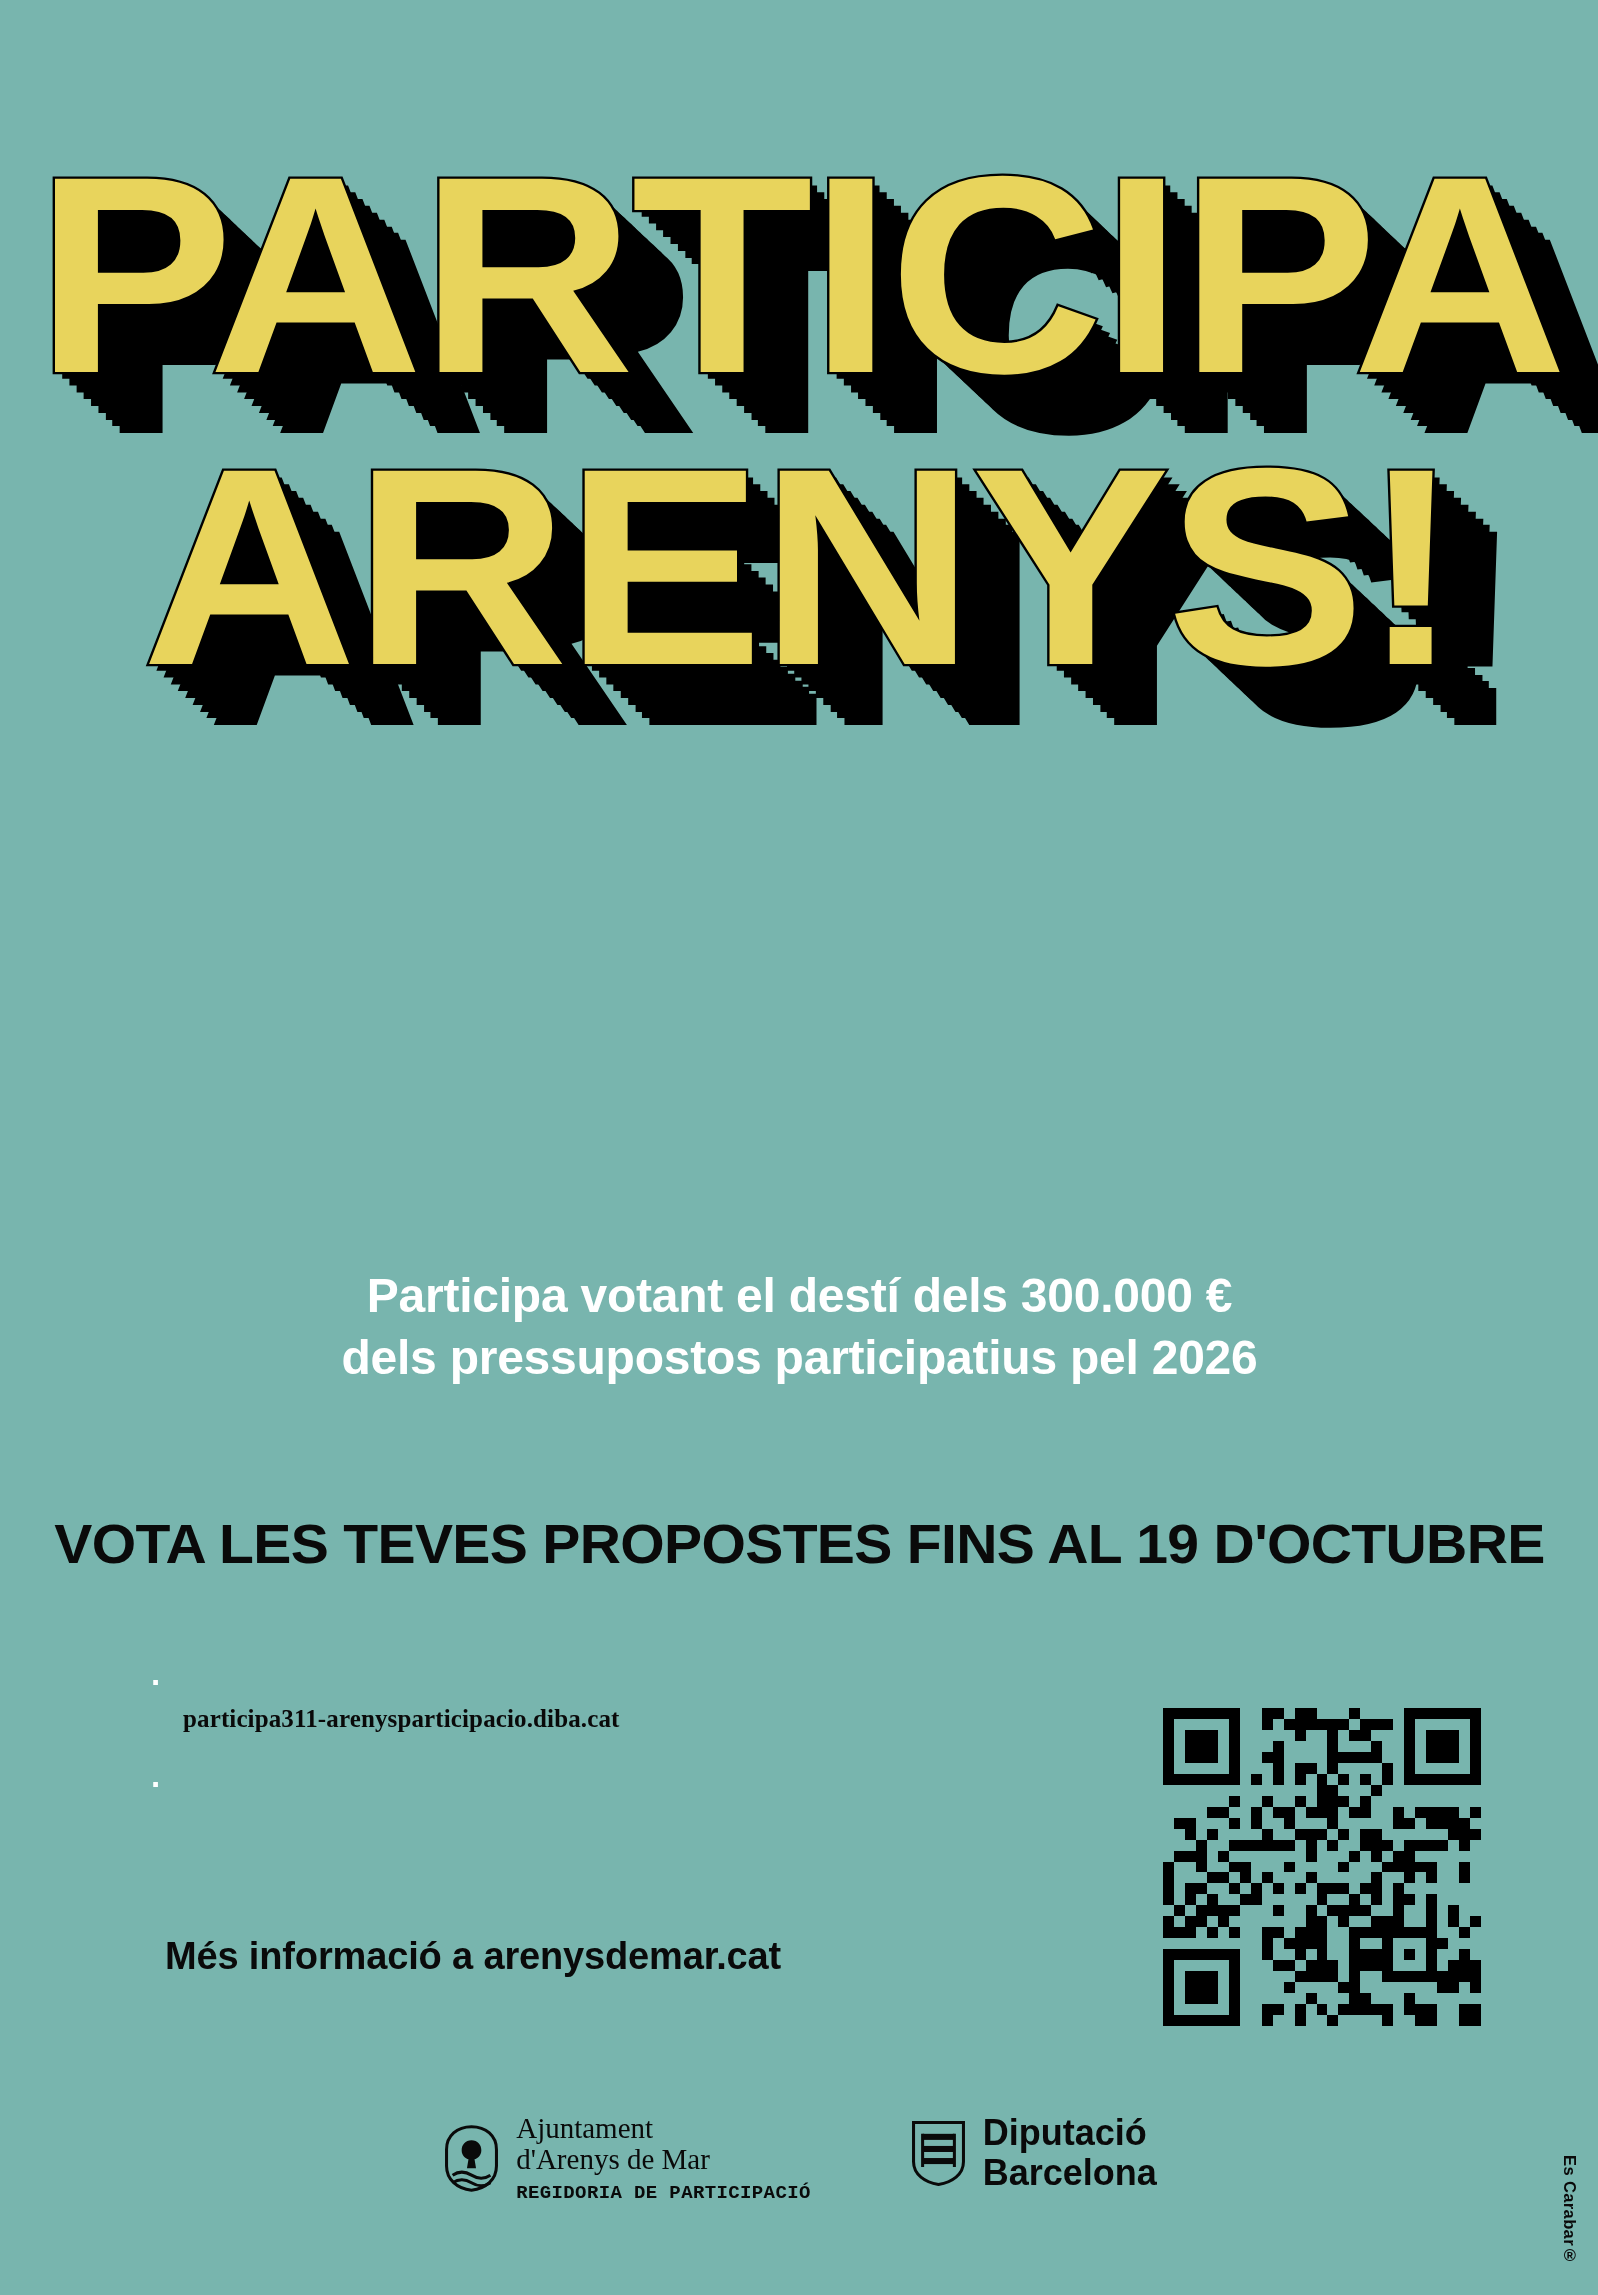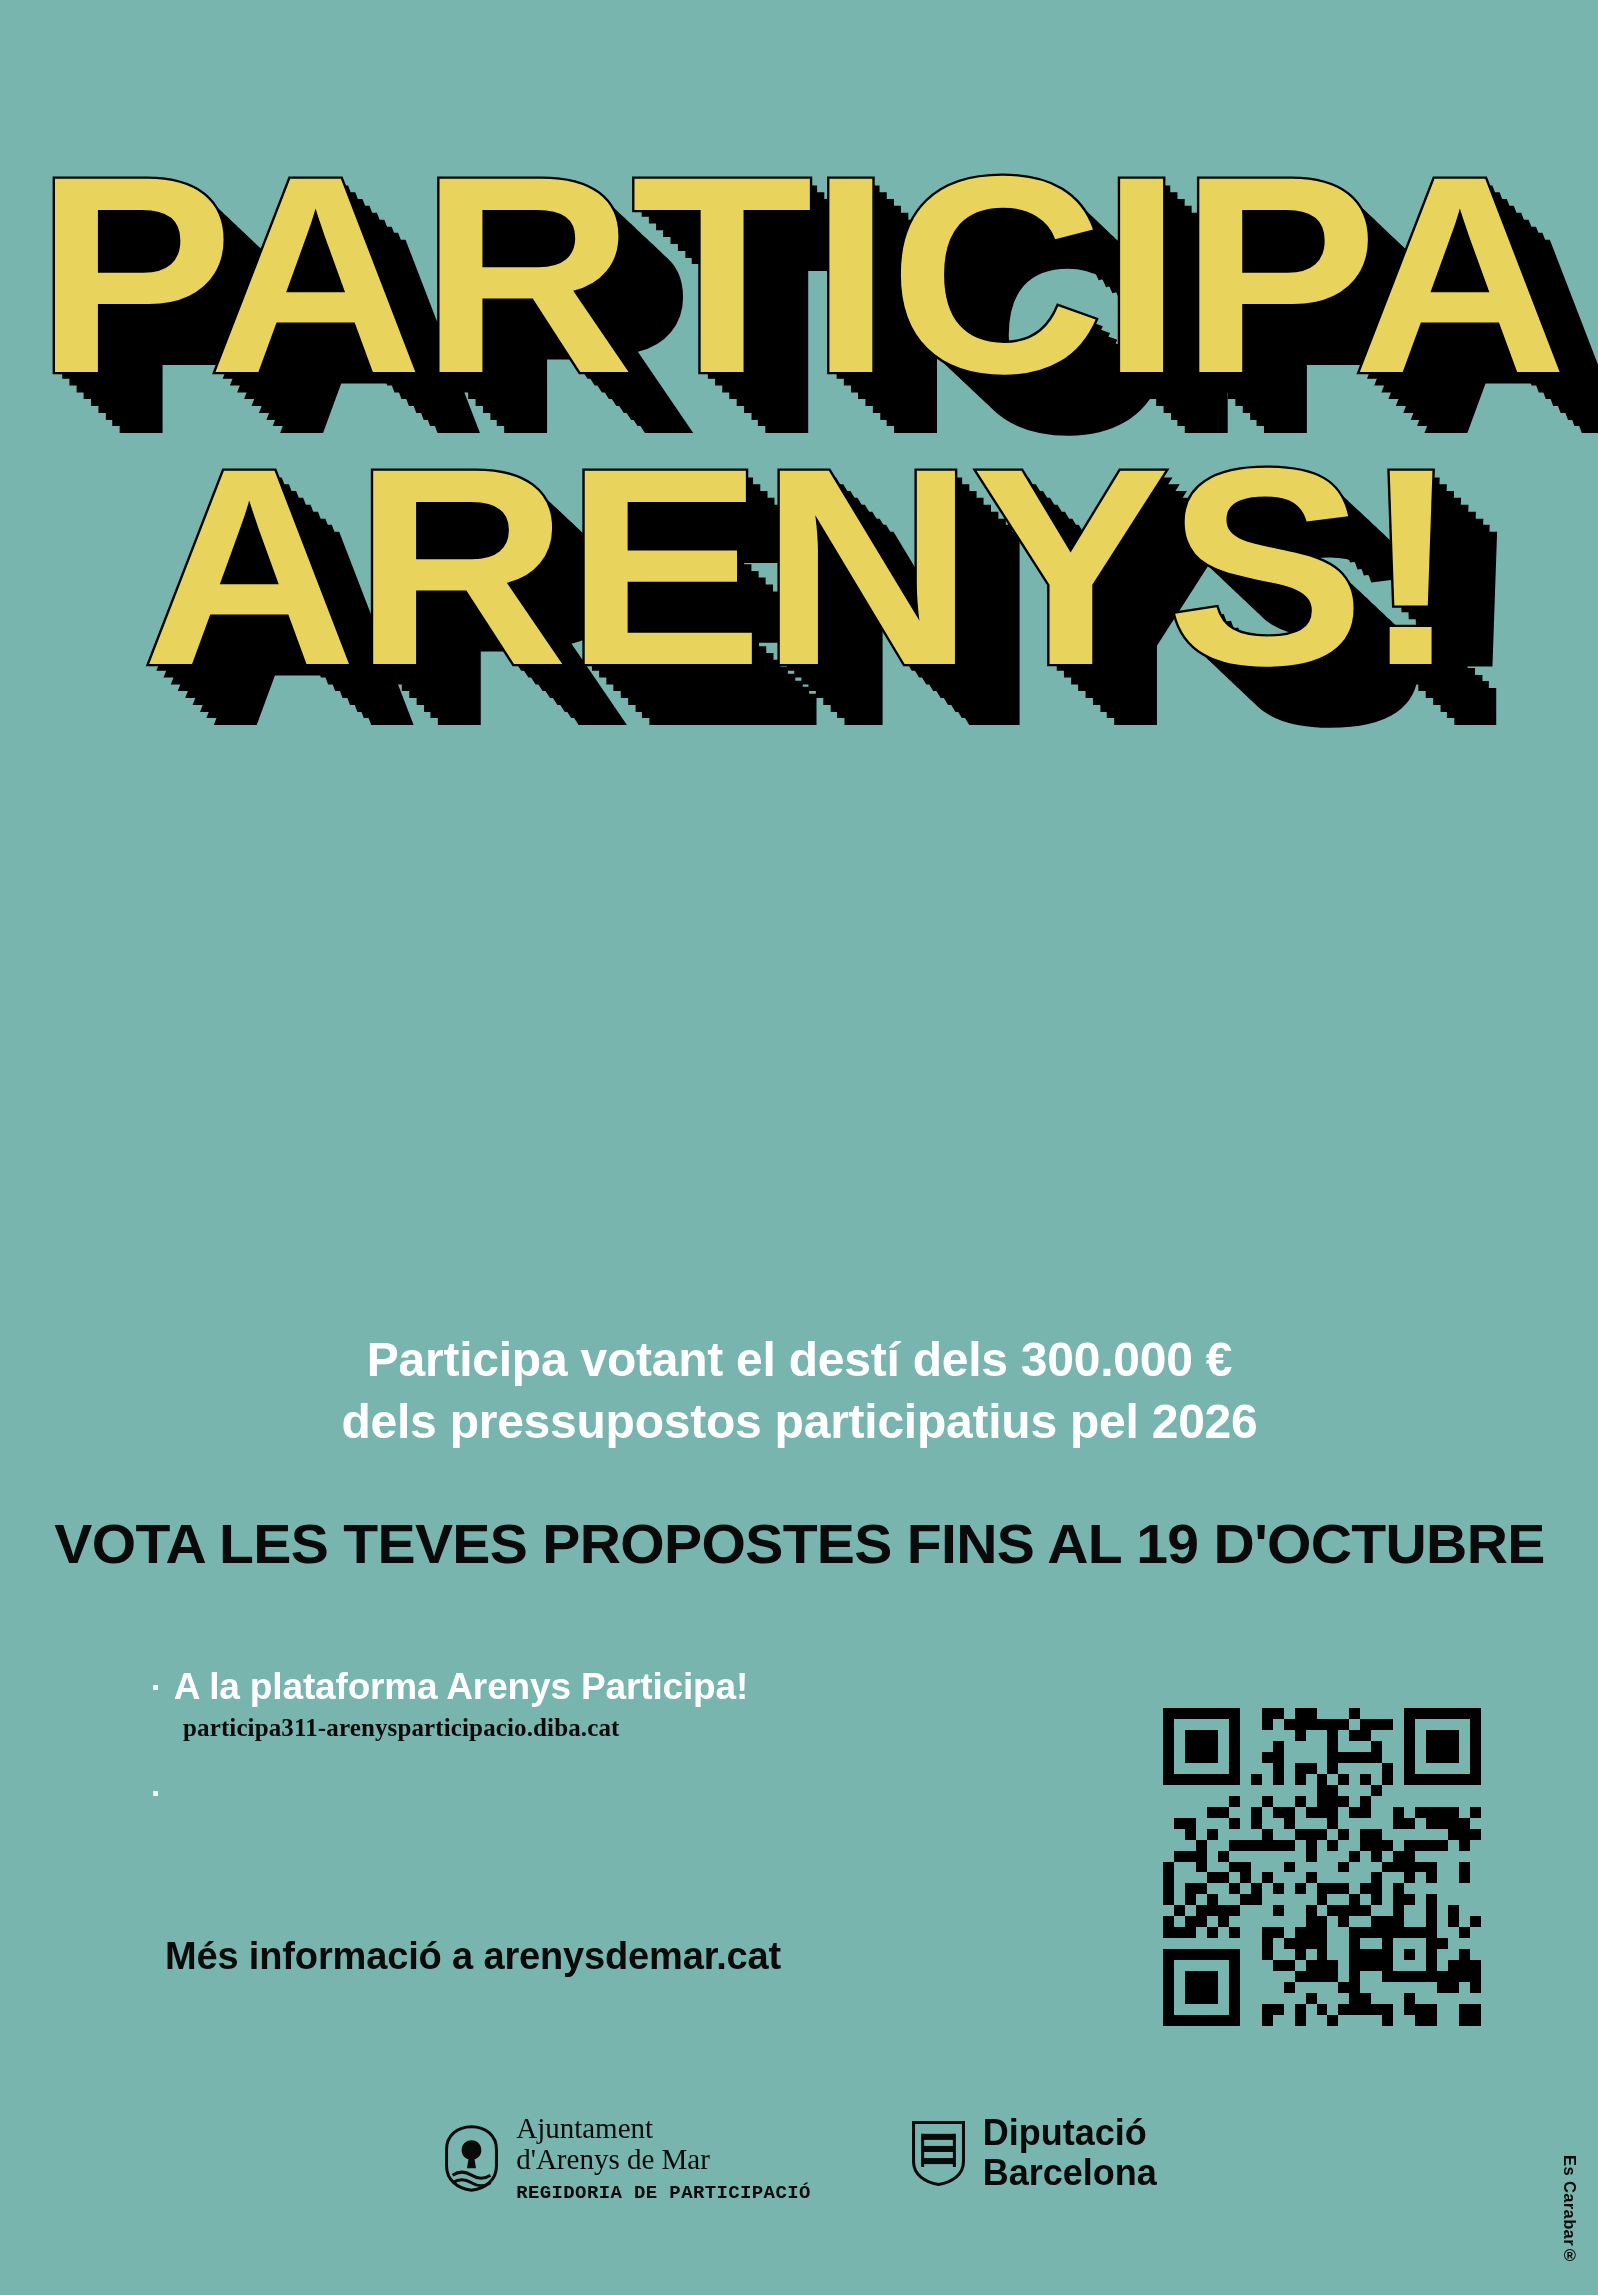--- a/index.html
+++ b/index.html
@@ -48,21 +48,21 @@
       48px 48px 0 #000, 54px 54px 0 #000, 61px 61px 0 #000;
   }
   .hl-1 { font-size: 281px; }
   .hl-2 { font-size: 281px; margin-top: 56px; }
 
   
   .subtitle {
     position: absolute;
     left: 91px;
     right: 91px;
-    top: 1285px;
+    top: 1221px;
     text-align: center;
     color: #ffffff;
     font-weight: 700;
     font-size: 48px;
     line-height: 1.30;
     letter-spacing: -0.005em;
   }
 
   
   .deadline {
@@ -213,21 +213,20 @@
   <div class="subtitle">
     <div>Participa votant el destí dels 300.000 €</div>
     <div>dels pressupostos participatius pel 2026</div>
   </div>
 
   <div class="deadline">VOTA LES TEVES PROPOSTES FINS AL 19 D'OCTUBRE</div>
 
   <div class="info">
     <div class="bullet">
       <span class="dot">·</span>
-      <span>A la plataforma Arenys Participa!</span>
     </div>
     <div class="url">participa311-arenysparticipacio.diba.cat</div>
 
     <div class="bullet bullet-2">
       <span class="dot">·</span>
     </div>
   </div>
 
   <div class="moreinfo">Més informació a arenysdemar.cat</div>
 

